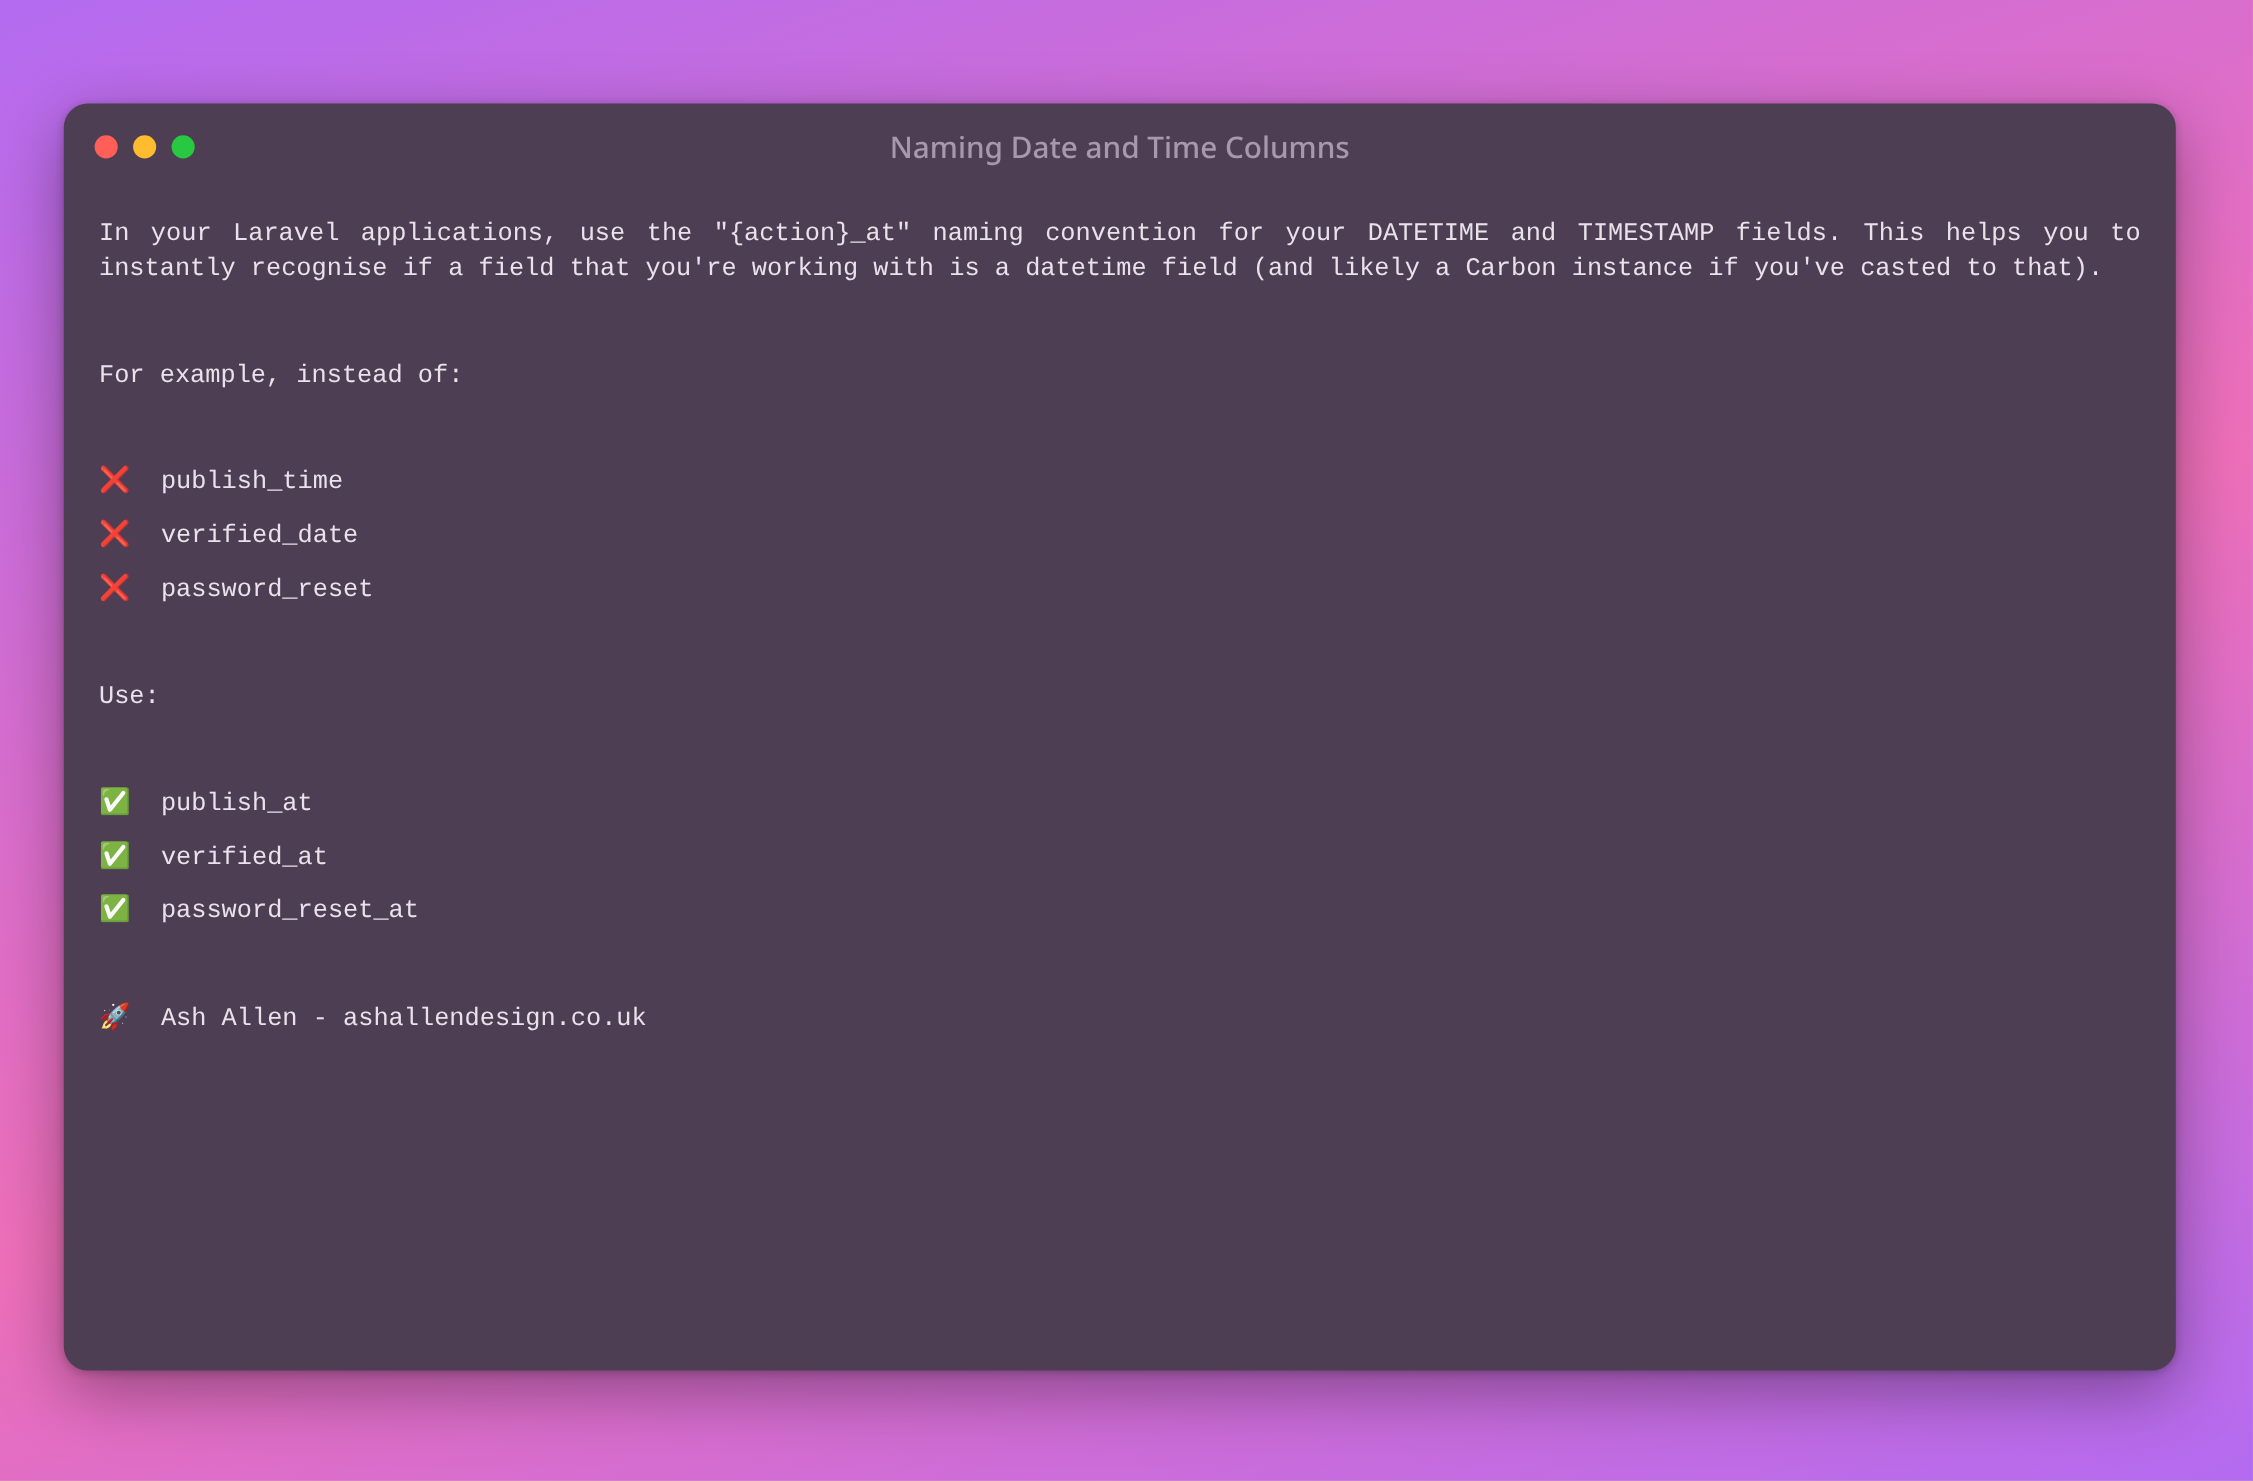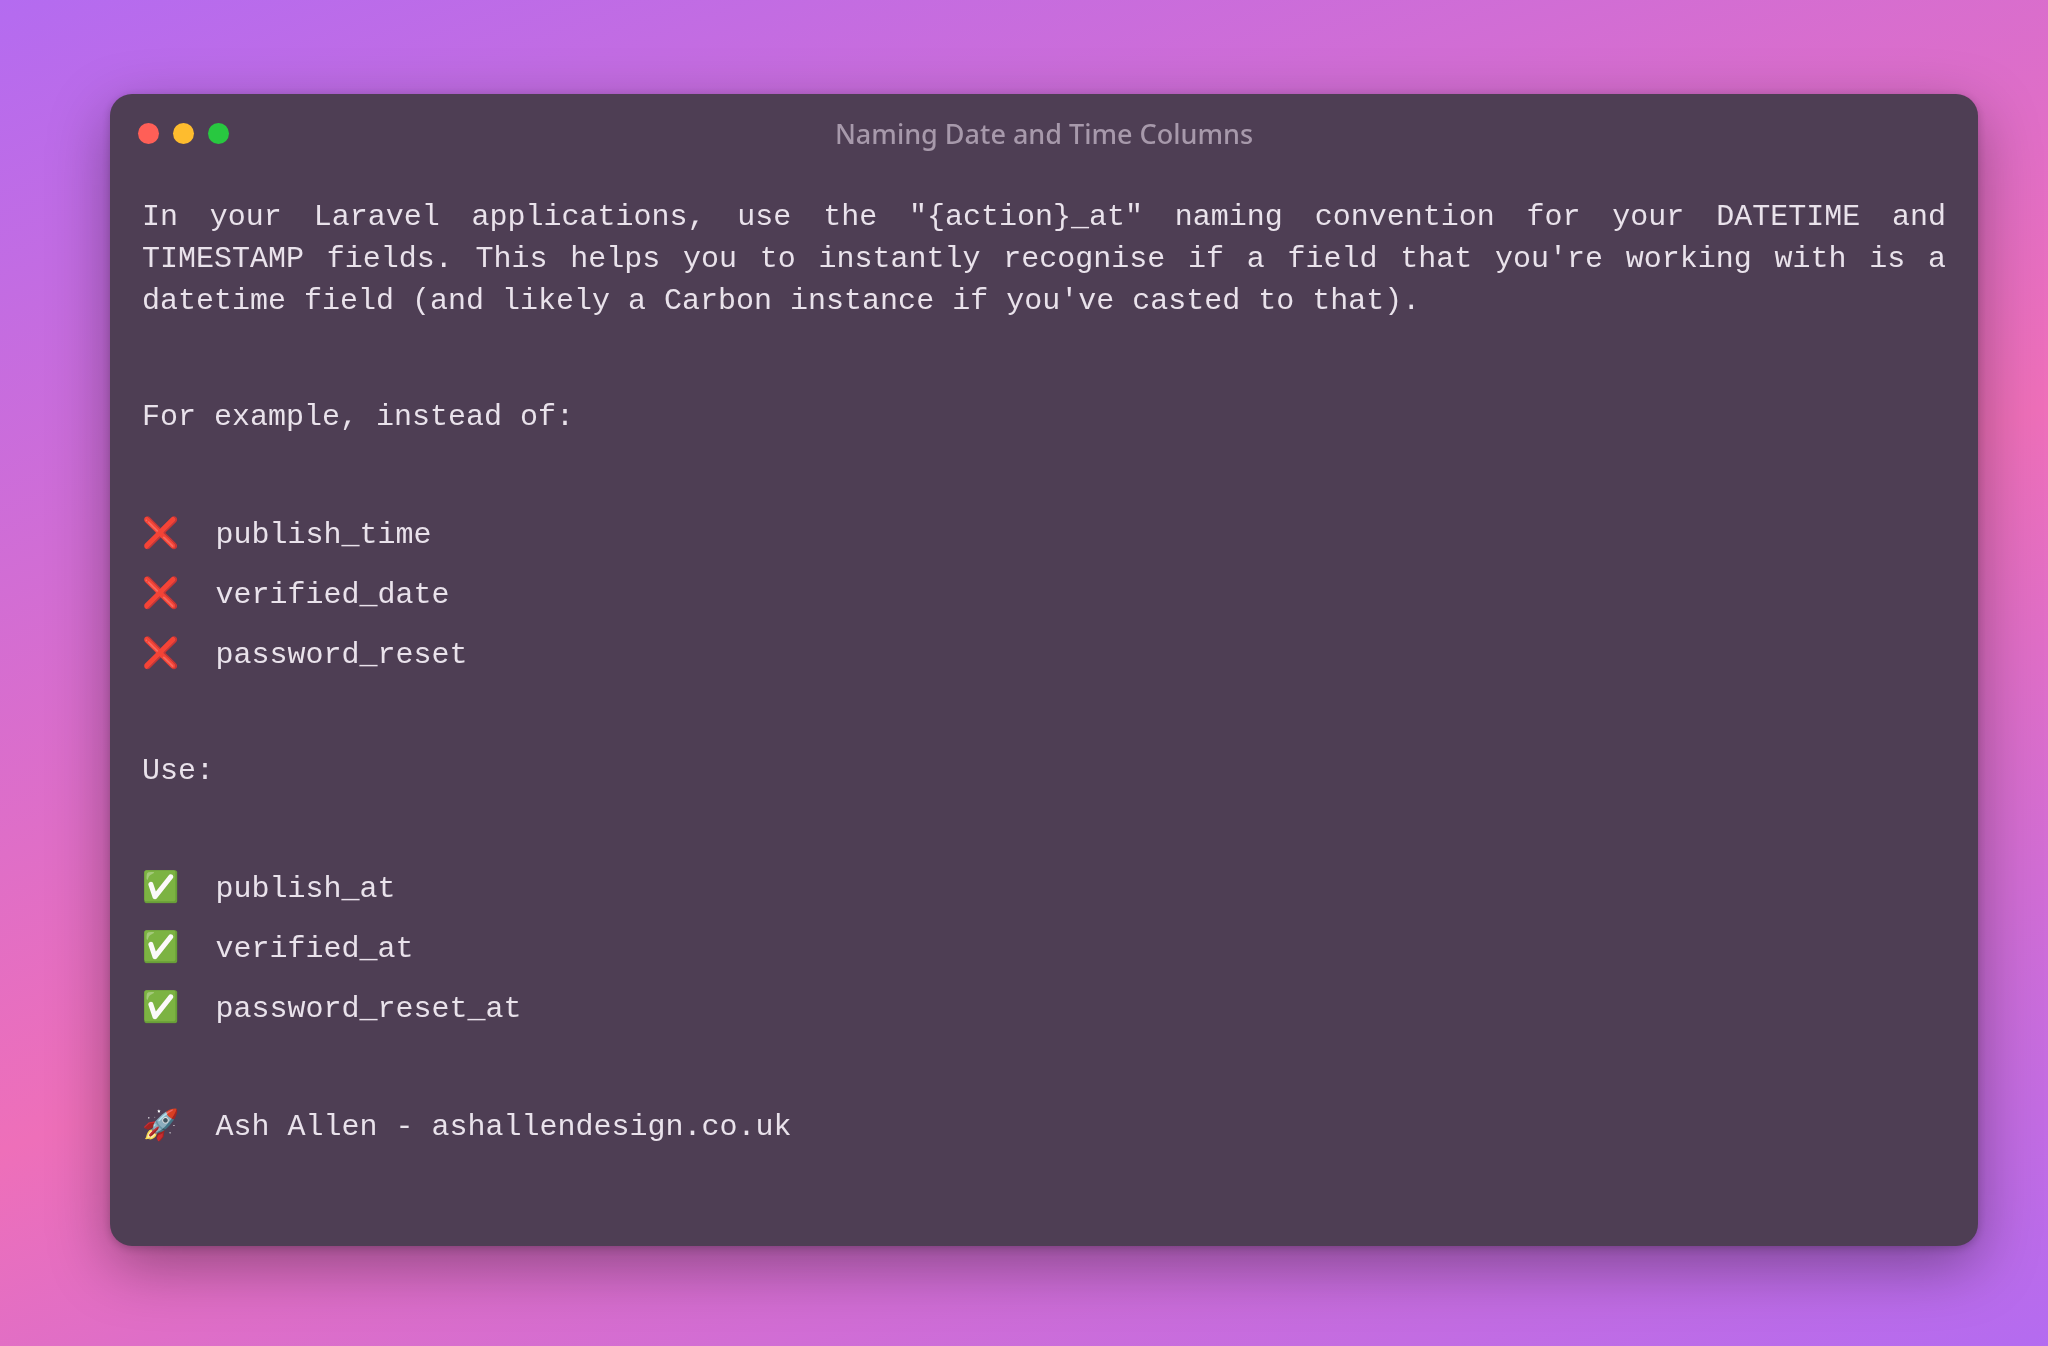--- a/index.html
+++ b/index.html
@@ -10,21 +10,21 @@
   }
   body {
     background: linear-gradient(135deg, #c96ee8 0%, #f06ab6 40%, #b269e7 100%);
     background: linear-gradient(135deg, #b86af0 0%, #ef6fba 40%, #b86af0 100%);
     font-family: ui-sans-serif, system-ui, -apple-system, sans-serif;
     box-sizing: border-box;
   }
   .page {
     width: 2048px;
     height: 1346px;
-    padding: 94px 70px 100px 110px;
+    padding: 94px 70px 100px 58px;
     box-sizing: border-box;
     background: linear-gradient(160deg, #b46bf0 0%, #ee6fb9 55%, #b46bf0 100%);
   }
   .window {
     width: 100%;
     min-height: 100%;
     background: #4e3e54;
     border-radius: 22px;
     box-shadow: 0 20px 60px rgba(0,0,0,0.35), 0 2px 8px rgba(0,0,0,0.2);
     box-sizing: border-box;
@@ -57,21 +57,21 @@
     left: 0; right: 0;
     text-align: center;
     color: #a799ab;
     font-size: 27px;
     font-weight: 500;
     pointer-events: none;
     font-family: ui-sans-serif, system-ui, -apple-system, sans-serif;
   }
   .content {
     font-family: "SF Mono", ui-monospace, Menlo, Consolas, "Liberation Mono", monospace;
-    font-size: 30px;
+    font-size: 23px;
     line-height: 1.4;
     color: #e9e2eb;
     padding: 24px 32px 0 32px;
     white-space: pre-wrap;
     word-break: normal;
     text-align: justify;
     text-align-last: left;
   }
   .content .para {
     display: block;

